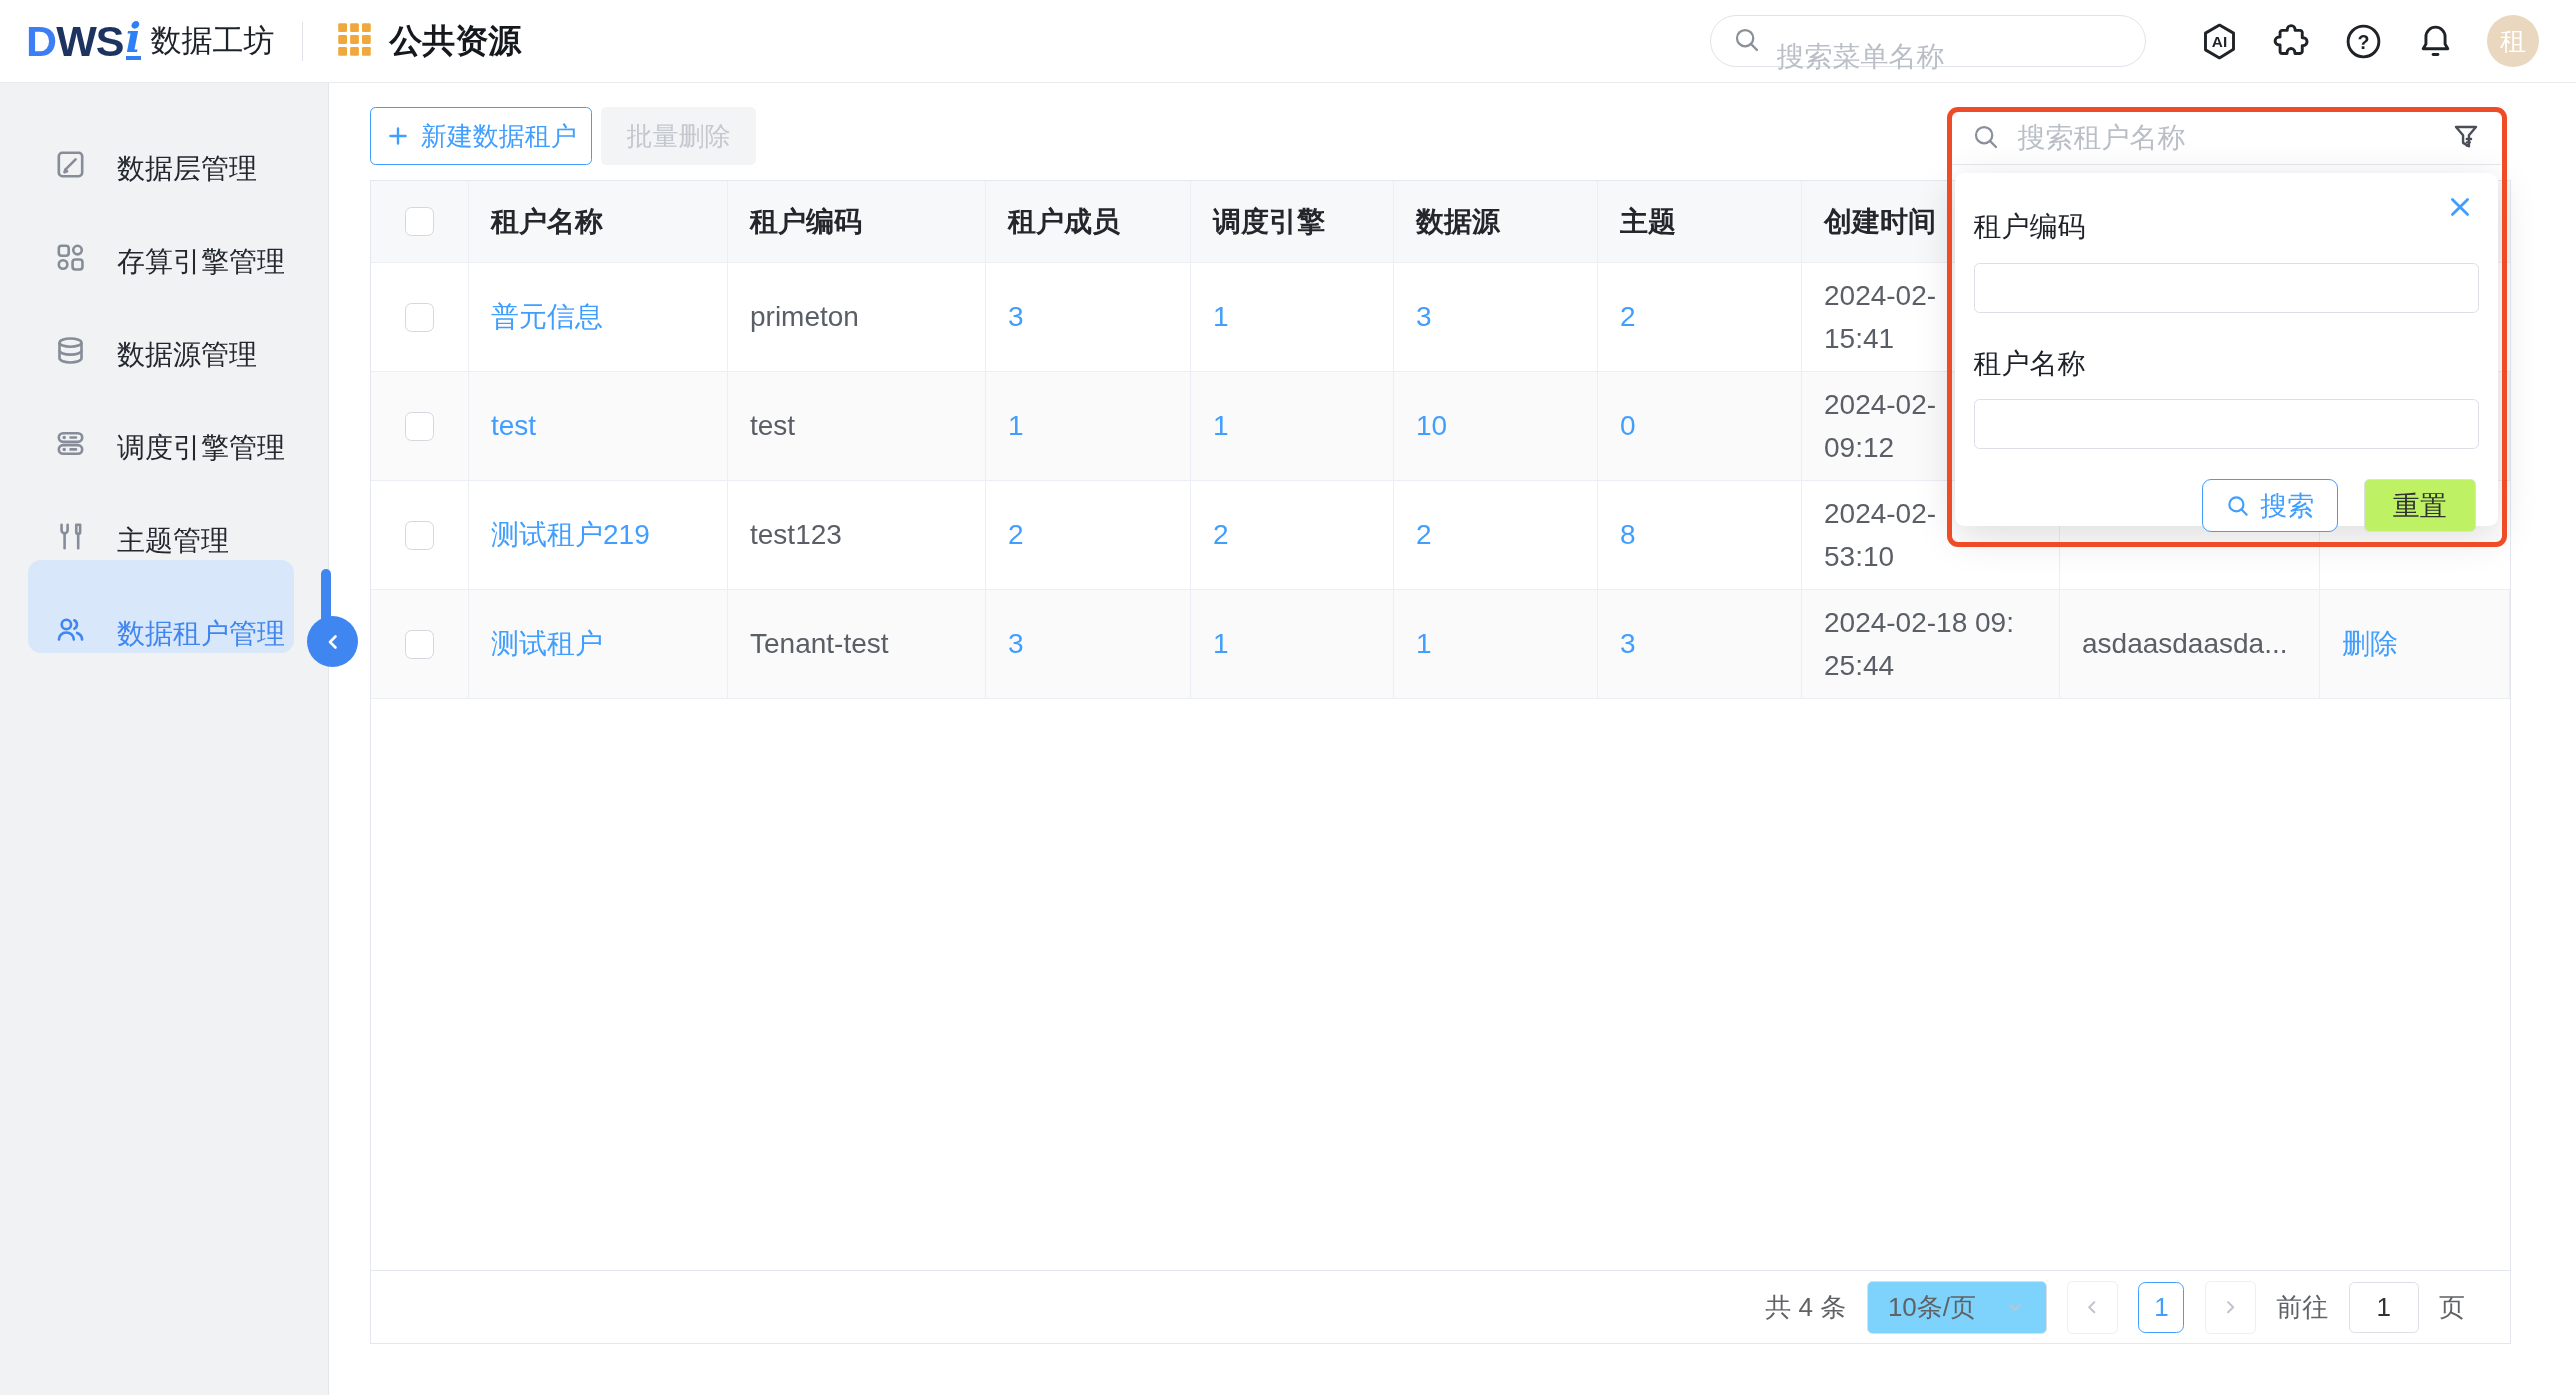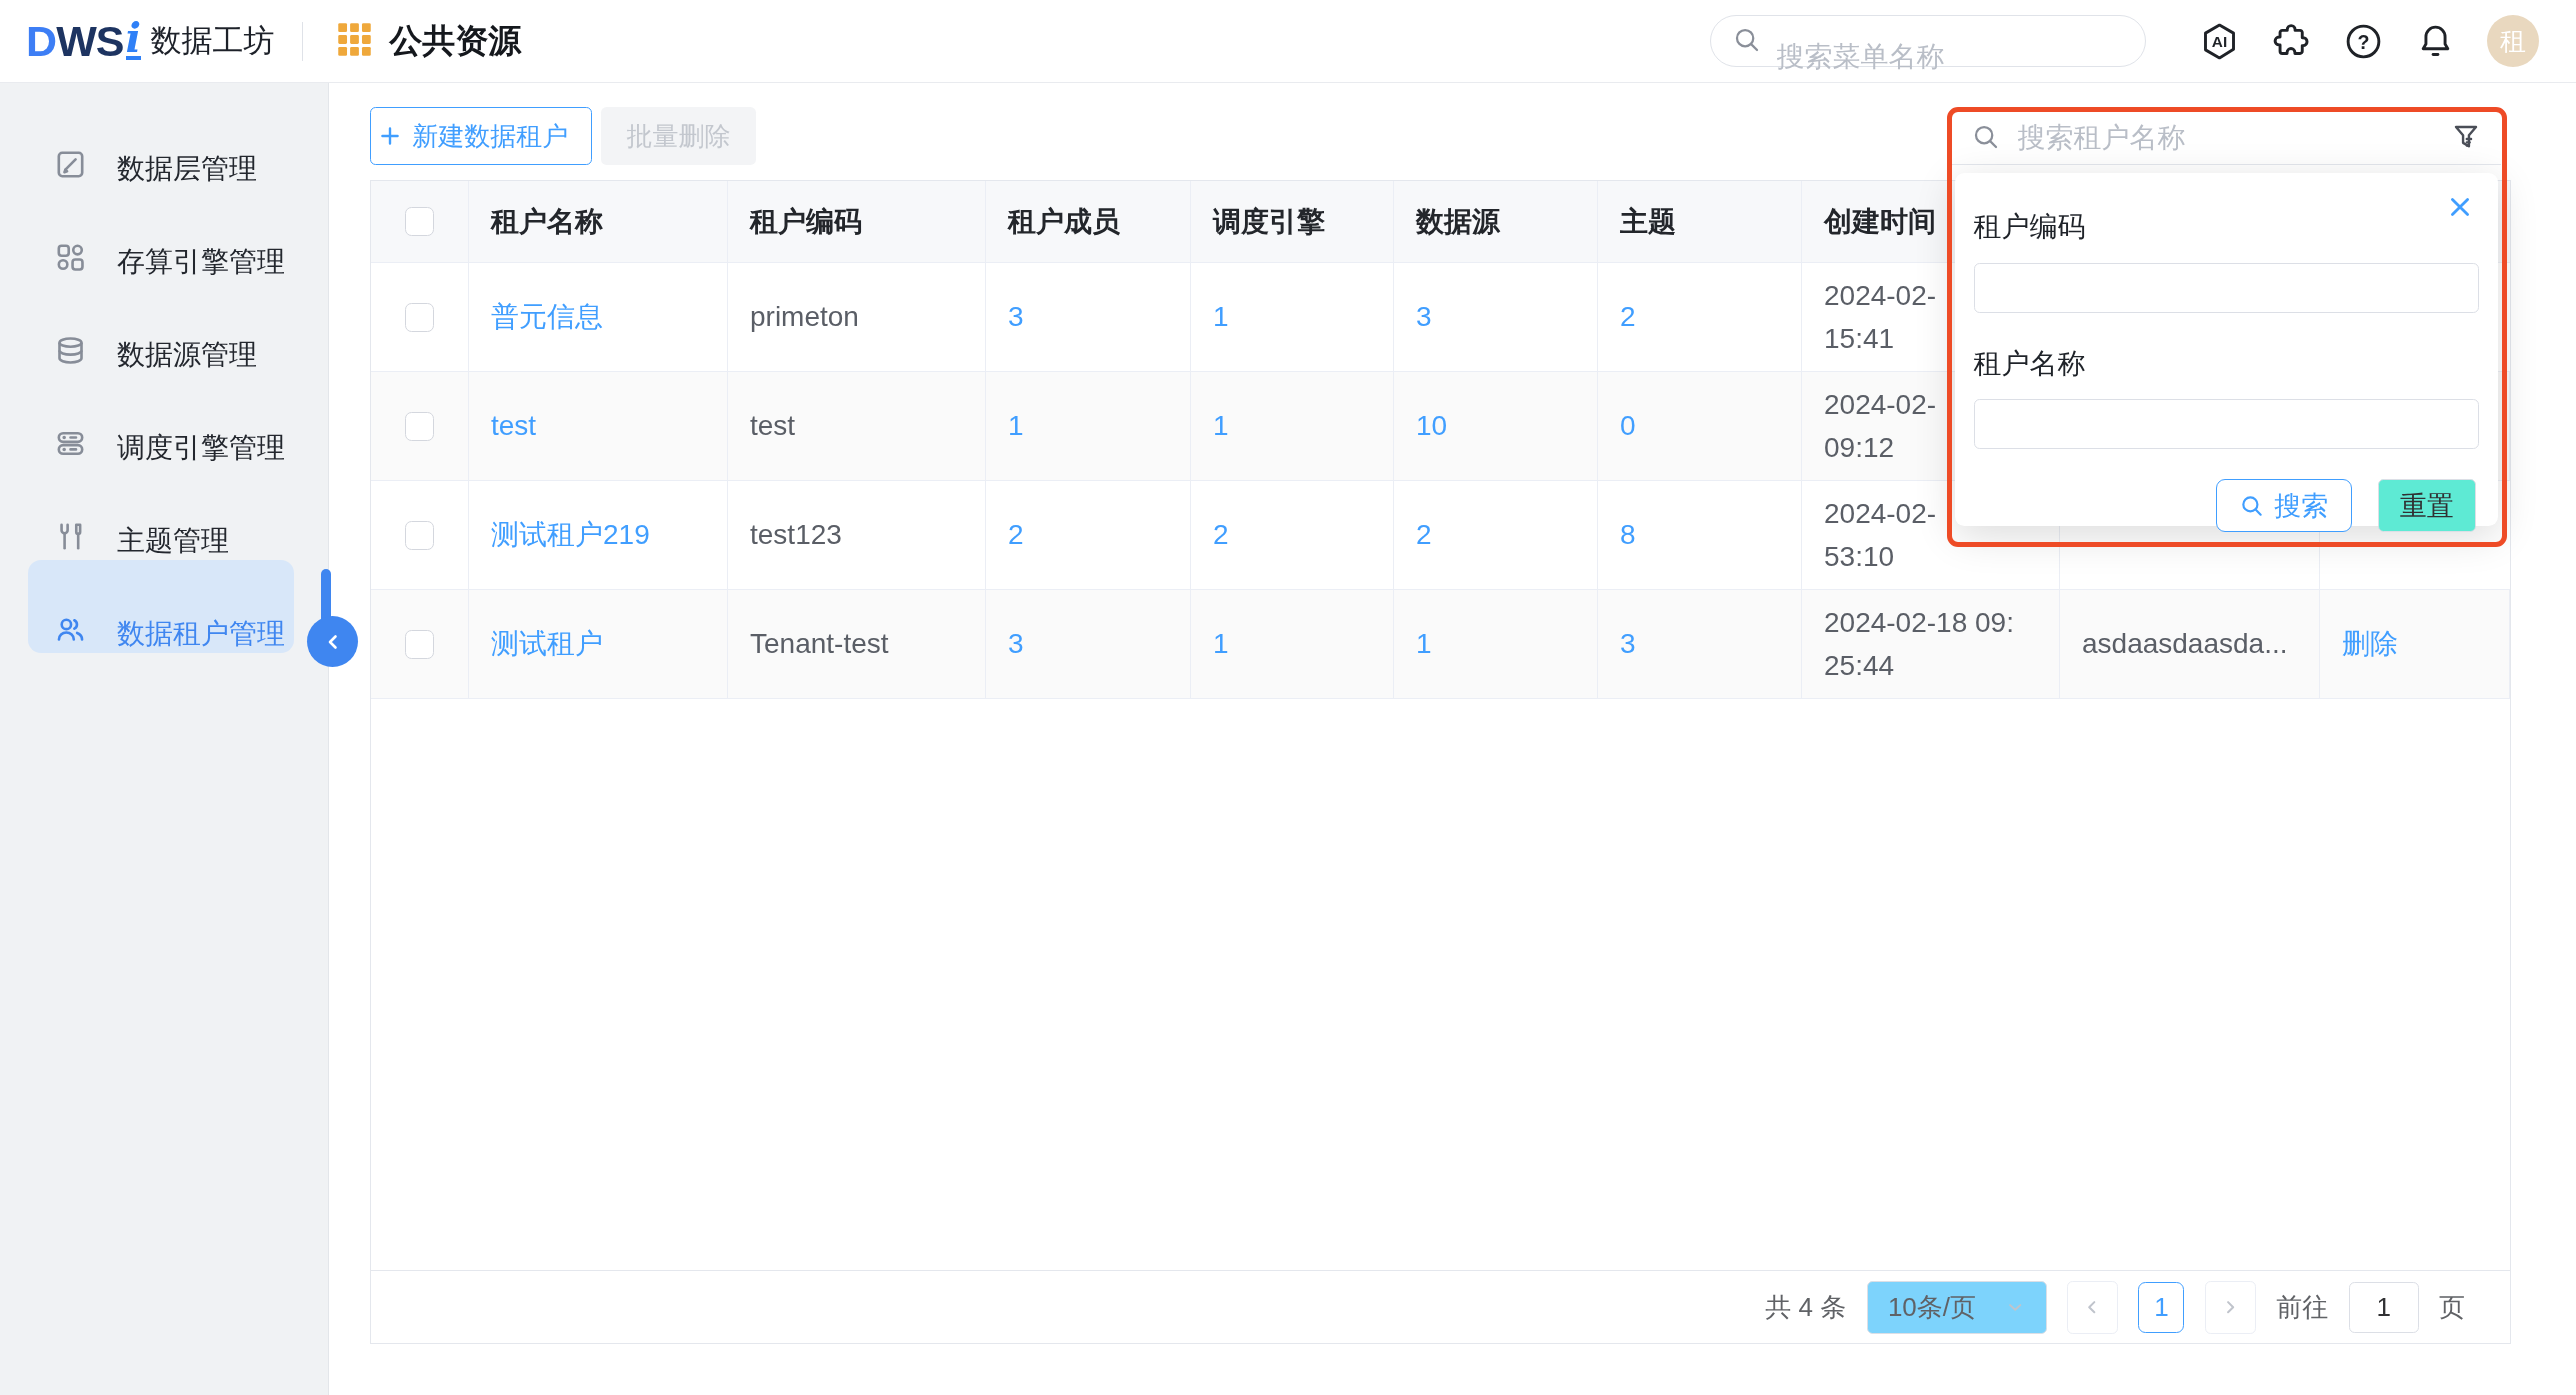--- a/index.html
+++ b/index.html
@@ -33,21 +33,21 @@
              padding-left:26px;gap:30px;border-radius:13px;font-size:28px;color:#23272e;cursor:pointer;}
   .side-item svg{flex:0 0 auto;}
   .side-item.active{background:#d8e7f9;color:#3f86f0;}
   .active-bar{position:absolute;left:321px;top:569px;width:10.2px;height:72px;border-radius:5.6px;background:#3f86f0;z-index:11;}
   .collapse{position:absolute;left:307px;top:616px;width:51px;height:51px;border-radius:50%;background:#3f86f0;
             display:flex;align-items:center;justify-content:center;z-index:12;cursor:pointer;}
 
   
   .btn-create{position:absolute;left:370px;top:107px;width:222px;height:58px;border:1.9px solid #409eff;
               border-radius:5.6px;background:#fff;color:#409eff;font-size:26px;display:flex;align-items:center;
-              justify-content:flex-start;gap:9.3px;box-sizing:border-box;cursor:pointer;}
+              justify-content:center;gap:9.3px;box-sizing:border-box;cursor:pointer;}
   .btn-batch{position:absolute;left:601px;top:107px;width:155px;height:58px;border:none;border-radius:5.6px;
              background:#f3f4f6;color:#c3c7ce;font-size:26px;display:flex;align-items:center;justify-content:center;}
 
   
   .card{position:absolute;left:370px;top:180px;width:2141px;height:1164px;border:0.9px solid #e4e7ed;
         box-sizing:border-box;background:#fff;}
   .tbl{display:grid;grid-template-columns:98px 259px 258px 205px 203px 204px 204px 258px 260px 1fr;}
   .th,.td{display:flex;align-items:center;padding:0 22px;border-right:0.9px solid #ebeef5;
           border-bottom:0.9px solid #ebeef5;font-size:28px;box-sizing:border-box;}
   .th{height:82px;background:#f7f8fa;color:#23262b;font-weight:bold;}
@@ -80,21 +80,21 @@
   .popup-panel{position:absolute;left:1955px;top:173px;width:543px;height:353px;background:#fff;border-radius:9.3px;
                box-shadow:0 9.3px 41px rgba(0,0,0,.14);z-index:39;padding:0 18.6px;box-sizing:border-box;}
   .panel-close{position:absolute;top:20.4px;right:24px;cursor:pointer;}
   .p-label{font-size:28px;color:#1f2329;margin-top:32px;}
   .p-label.first{margin-top:35px;}
   .p-input{width:100%;height:50px;border:0.9px solid #dcdfe6;border-radius:5.6px;margin-top:16.7px;box-sizing:border-box;
            font-size:28px;padding:0 15px;outline:none;color:#303133;}
   .p-actions{display:flex;justify-content:flex-end;gap:26px;margin-top:30px;padding-right:3.7px;}
   .btn-search{width:136px;height:53px;border:1.9px solid #409eff;border-radius:9px;background:#fff;color:#409eff;
               font-size:27px;display:flex;align-items:center;justify-content:center;gap:9.3px;box-sizing:border-box;cursor:pointer;}
-  .btn-reset{width:98px;height:53px;border:0.9px solid #dcdfe6;border-radius:5.6px;background:#5eead4;color:#303133;
+  .btn-reset{width:112px;height:53px;border:0.9px solid #dcdfe6;border-radius:5.6px;background:#bef264;color:#303133;
              font-size:27px;display:flex;align-items:center;justify-content:center;box-sizing:border-box;cursor:pointer;}
   .annotation{position:absolute;left:1947px;top:107px;width:560px;height:440px;border:5.6px solid #ee4b26;
               border-radius:11px;box-sizing:border-box;z-index:40;pointer-events:none;}
 </style>
 </head>
 <body>
 
 <div class="canvas">
 
   <header class="topbar">

